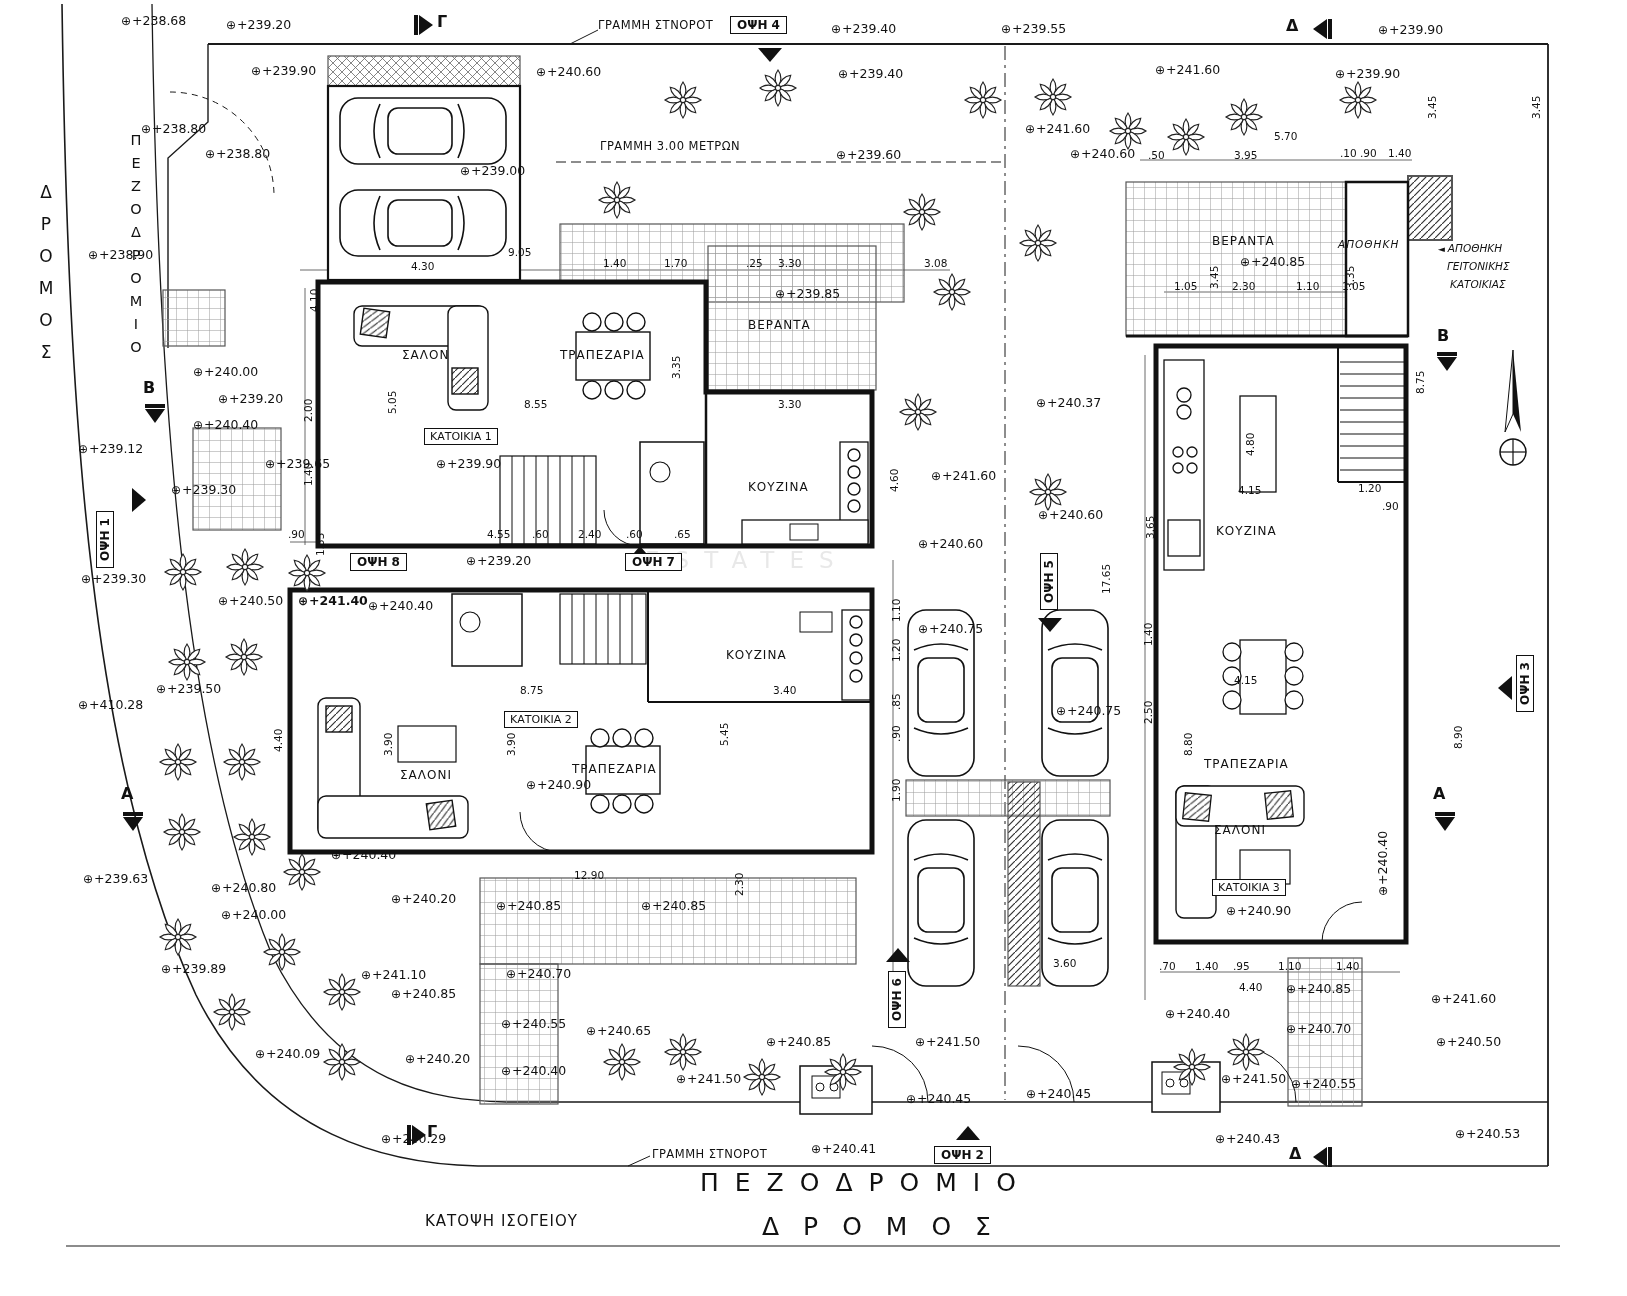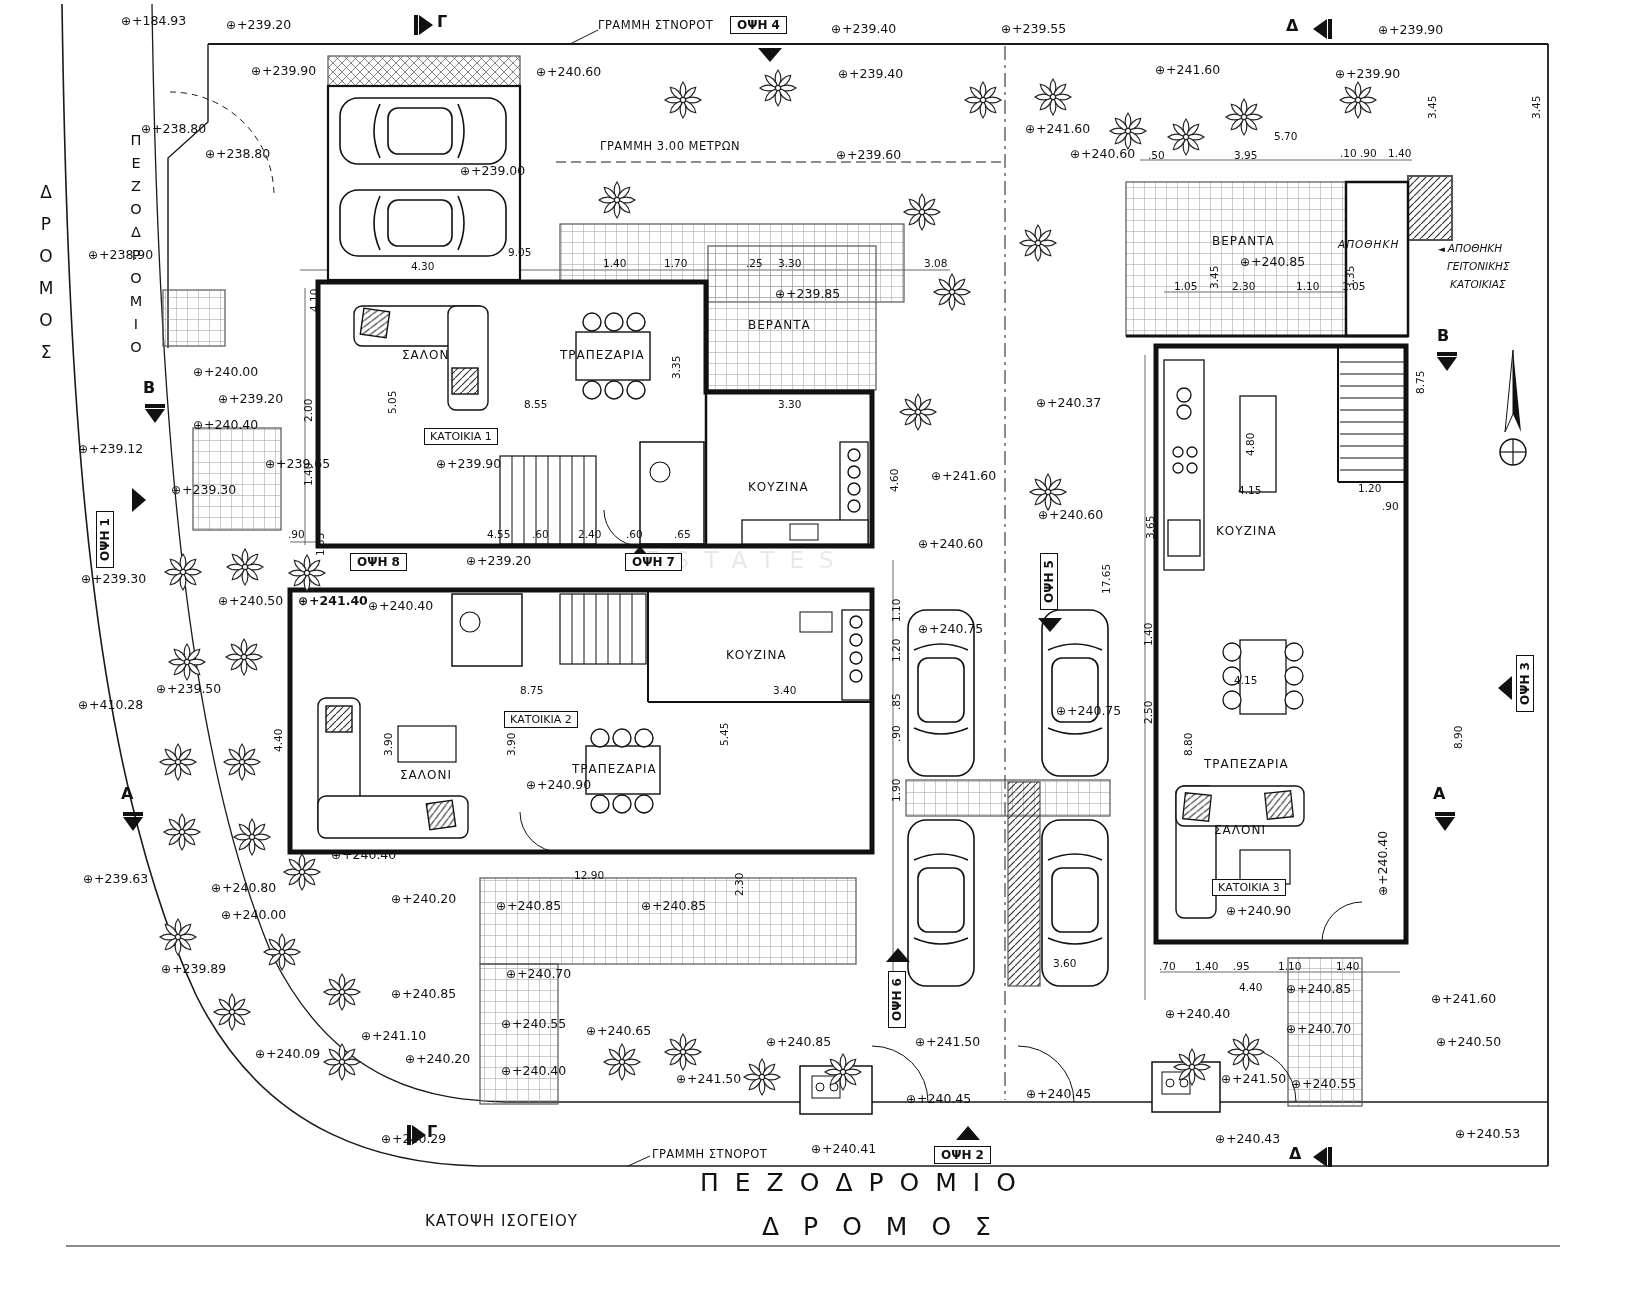--- a/index.html
+++ b/index.html
@@ -350,21 +350,21 @@
   <span class="abs sec" style="left:437px;top:12px">Γ</span>
   <span class="abs sec" style="left:1286px;top:16px">Δ</span>
   <span class="abs sec" style="left:143px;top:378px">Β</span>
   <span class="abs sec" style="left:121px;top:784px">Α</span>
   <span class="abs sec" style="left:1437px;top:326px">Β</span>
   <span class="abs sec" style="left:1433px;top:784px">Α</span>
   <span class="abs sec" style="left:427px;top:1122px">Γ</span>
   <span class="abs sec" style="left:1289px;top:1144px">Δ</span>
 
   <div id="spot-layer">
-        <span class="abs lvl" style="left: 128px; top: 22px;">+184.93</span>
+        <span class="abs lvl" style="left: 128px; top: 22px;">+238.68</span>
         <span class="abs lvl" style="left: 233px; top: 26px;">+239.20</span>
         <span class="abs lvl" style="left: 543px; top: 73px;">+240.60</span>
         <span class="abs lvl" style="left: 838px; top: 30px;">+239.40</span>
         <span class="abs lvl" style="left: 845px; top: 75px;">+239.40</span>
         <span class="abs lvl" style="left: 1008px; top: 30px;">+239.55</span>
         <span class="abs lvl" style="left: 1385px; top: 31px;">+239.90</span>
         <span class="abs lvl" style="left: 258px; top: 72px;">+239.90</span>
         <span class="abs lvl" style="left: 1162px; top: 71px;">+241.60</span>
         <span class="abs lvl" style="left: 1342px; top: 75px;">+239.90</span>
         <span class="abs lvl" style="left: 148px; top: 130px;">+238.80</span>
@@ -405,21 +405,21 @@
         <span class="abs lvl" style="left: 648px; top: 907px;">+240.85</span>
         <span class="abs lvl" style="left: 228px; top: 916px;">+240.00</span>
         <span class="abs lvl v" style="left: 1382px; top: 905px;">+240.40</span>
         <span class="abs lvl" style="left: 1233px; top: 912px;">+240.90</span>
         <span class="abs lvl" style="left: 168px; top: 970px;">+239.89</span>
         <span class="abs lvl" style="left: 513px; top: 975px;">+240.70</span>
         <span class="abs lvl" style="left: 398px; top: 995px;">+240.85</span>
         <span class="abs lvl" style="left: 1293px; top: 990px;">+240.85</span>
         <span class="abs lvl" style="left: 1172px; top: 1015px;">+240.40</span>
         <span class="abs lvl" style="left: 1438px; top: 1000px;">+241.60</span>
-        <span class="abs lvl" style="left: 368px; top: 1037px;">+241.10</span>
+        <span class="abs lvl" style="left: 368px; top: 976px;">+241.10</span>
         <span class="abs lvl" style="left: 508px; top: 1025px;">+240.55</span>
         <span class="abs lvl" style="left: 593px; top: 1032px;">+240.65</span>
         <span class="abs lvl" style="left: 773px; top: 1043px;">+240.85</span>
         <span class="abs lvl" style="left: 922px; top: 1043px;">+241.50</span>
         <span class="abs lvl" style="left: 1293px; top: 1030px;">+240.70</span>
         <span class="abs lvl" style="left: 1443px; top: 1043px;">+240.50</span>
         <span class="abs lvl" style="left: 262px; top: 1055px;">+240.09</span>
         <span class="abs lvl" style="left: 412px; top: 1060px;">+240.20</span>
         <span class="abs lvl" style="left: 508px; top: 1072px;">+240.40</span>
         <span class="abs lvl" style="left: 683px; top: 1080px;">+241.50</span>

